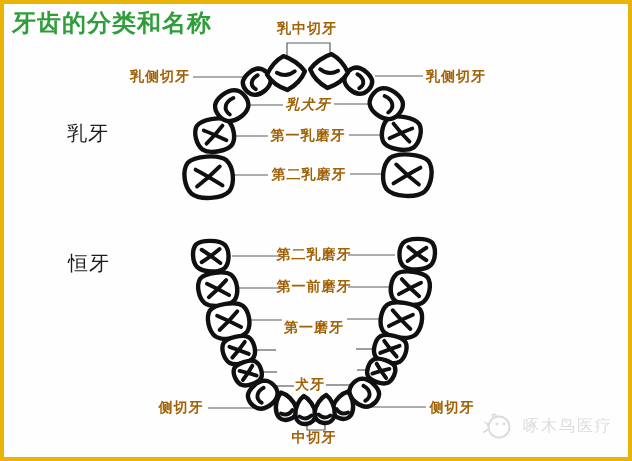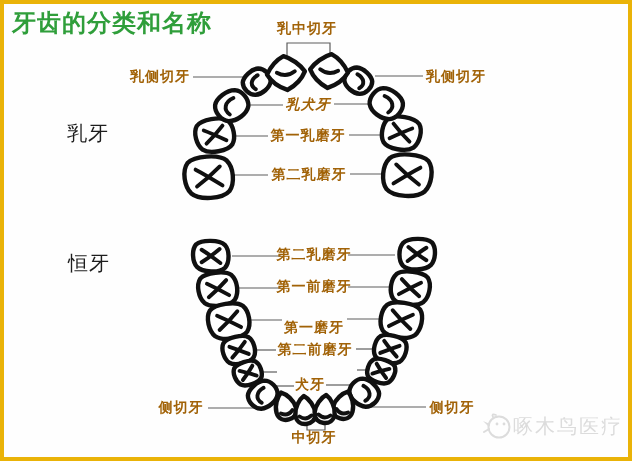--- a/index.html
+++ b/index.html
@@ -29,21 +29,21 @@
   .mark {
     fill:none; stroke:#101010; stroke-width:3.9; stroke-linecap:round;
     vector-effect:non-scaling-stroke;
   }
   .lline { fill:none; stroke:#5c5c5c; stroke-width:1.2; }
   .watermark {
     position:absolute; left:477px; top:408px; display:flex; align-items:center;
     color:#dcdcdc;
   }
   .watermark .brand {
-    font-size:20px; letter-spacing:2px; margin-left:0; font-weight:500;
+    font-size:16px; letter-spacing:2px; margin-left:10px; font-weight:500;
   }
 </style>
 </head>
 <body>
 
 <div class="page">
 
   <div class="title">牙齿的分类和名称</div>
   <div class="section-label sec-deciduous">乳牙</div>
   <div class="section-label sec-permanent">恒牙</div>
@@ -127,21 +127,20 @@
   <div class="tooth-label" style="left:303px; top:25px;">乳中切牙</div>
   <div class="tooth-label" style="left:156px; top:73px;">乳侧切牙</div>
   <div class="tooth-label" style="left:452px; top:73px;">乳侧切牙</div>
   <div class="tooth-label" style="left:304px; top:101px;font-style:italic;">乳犬牙</div>
   <div class="tooth-label" style="left:305px; top:171px;">第二乳磨牙</div>
   <div class="tooth-label" style="left:304px; top:132px;">第一乳磨牙</div>
 
   <div class="tooth-label" style="left:310px; top:251px;">第二乳磨牙</div>
   <div class="tooth-label" style="left:310px; top:283px;">第一前磨牙</div>
   <div class="tooth-label" style="left:310px; top:324px;">第一磨牙</div>
-  <div class="tooth-label" style="left:311px; top:346px;">第二前磨牙</div>
   <div class="tooth-label" style="left:306px; top:381px;">犬牙</div>
   <div class="tooth-label" style="left:177px; top:404px;">侧切牙</div>
   <div class="tooth-label" style="left:448px; top:404px;">侧切牙</div>
   <div class="tooth-label" style="left:310px; top:434px;">中切牙</div>
 
   <div class="watermark">
     <svg width="32" height="28" viewBox="0 0 32 28">
       <circle cx="18" cy="15" r="10.5" fill="none" stroke="#dcdcdc" stroke-width="2"></circle>
       <path d="M 9,12 L 2,9 L 8,15 Z" fill="#dcdcdc"></path>
       <path d="M 8,17 L 3,20" stroke="#dcdcdc" stroke-width="2" stroke-linecap="round" fill="none"></path>

